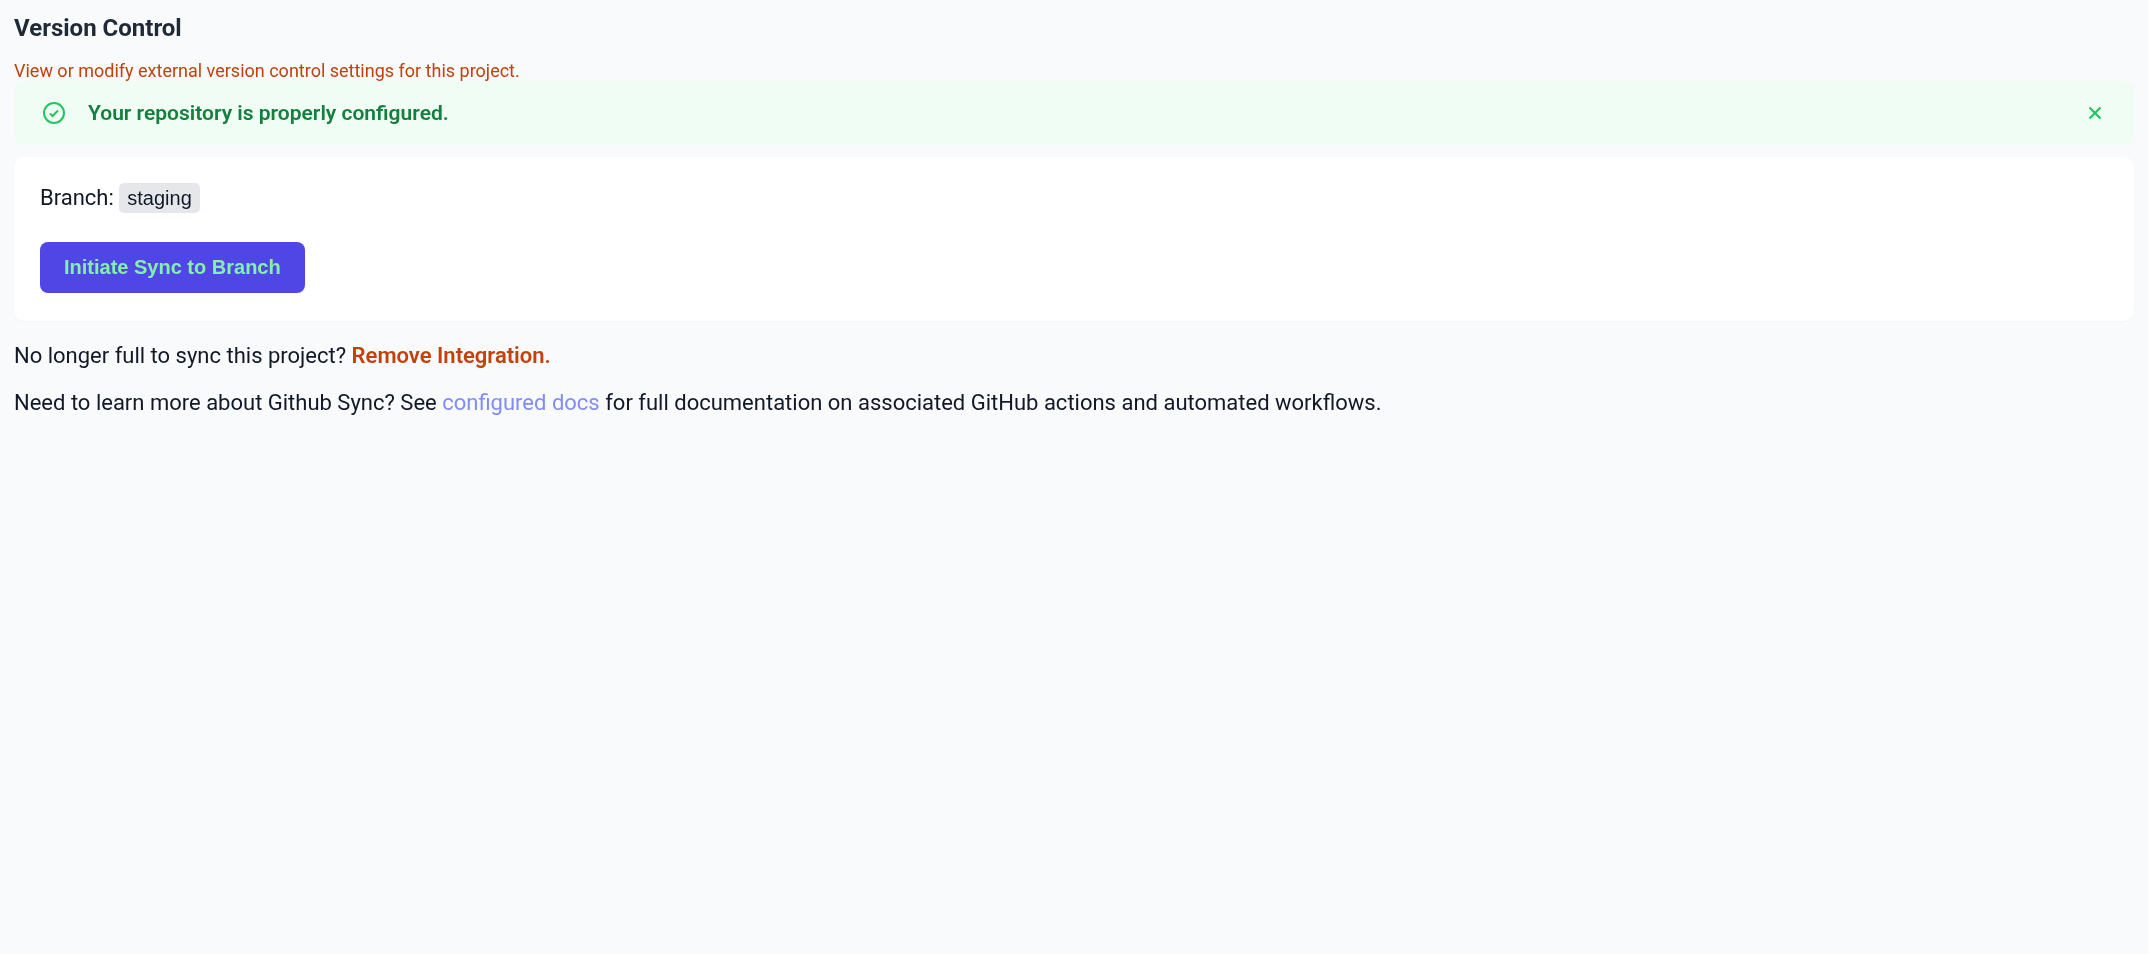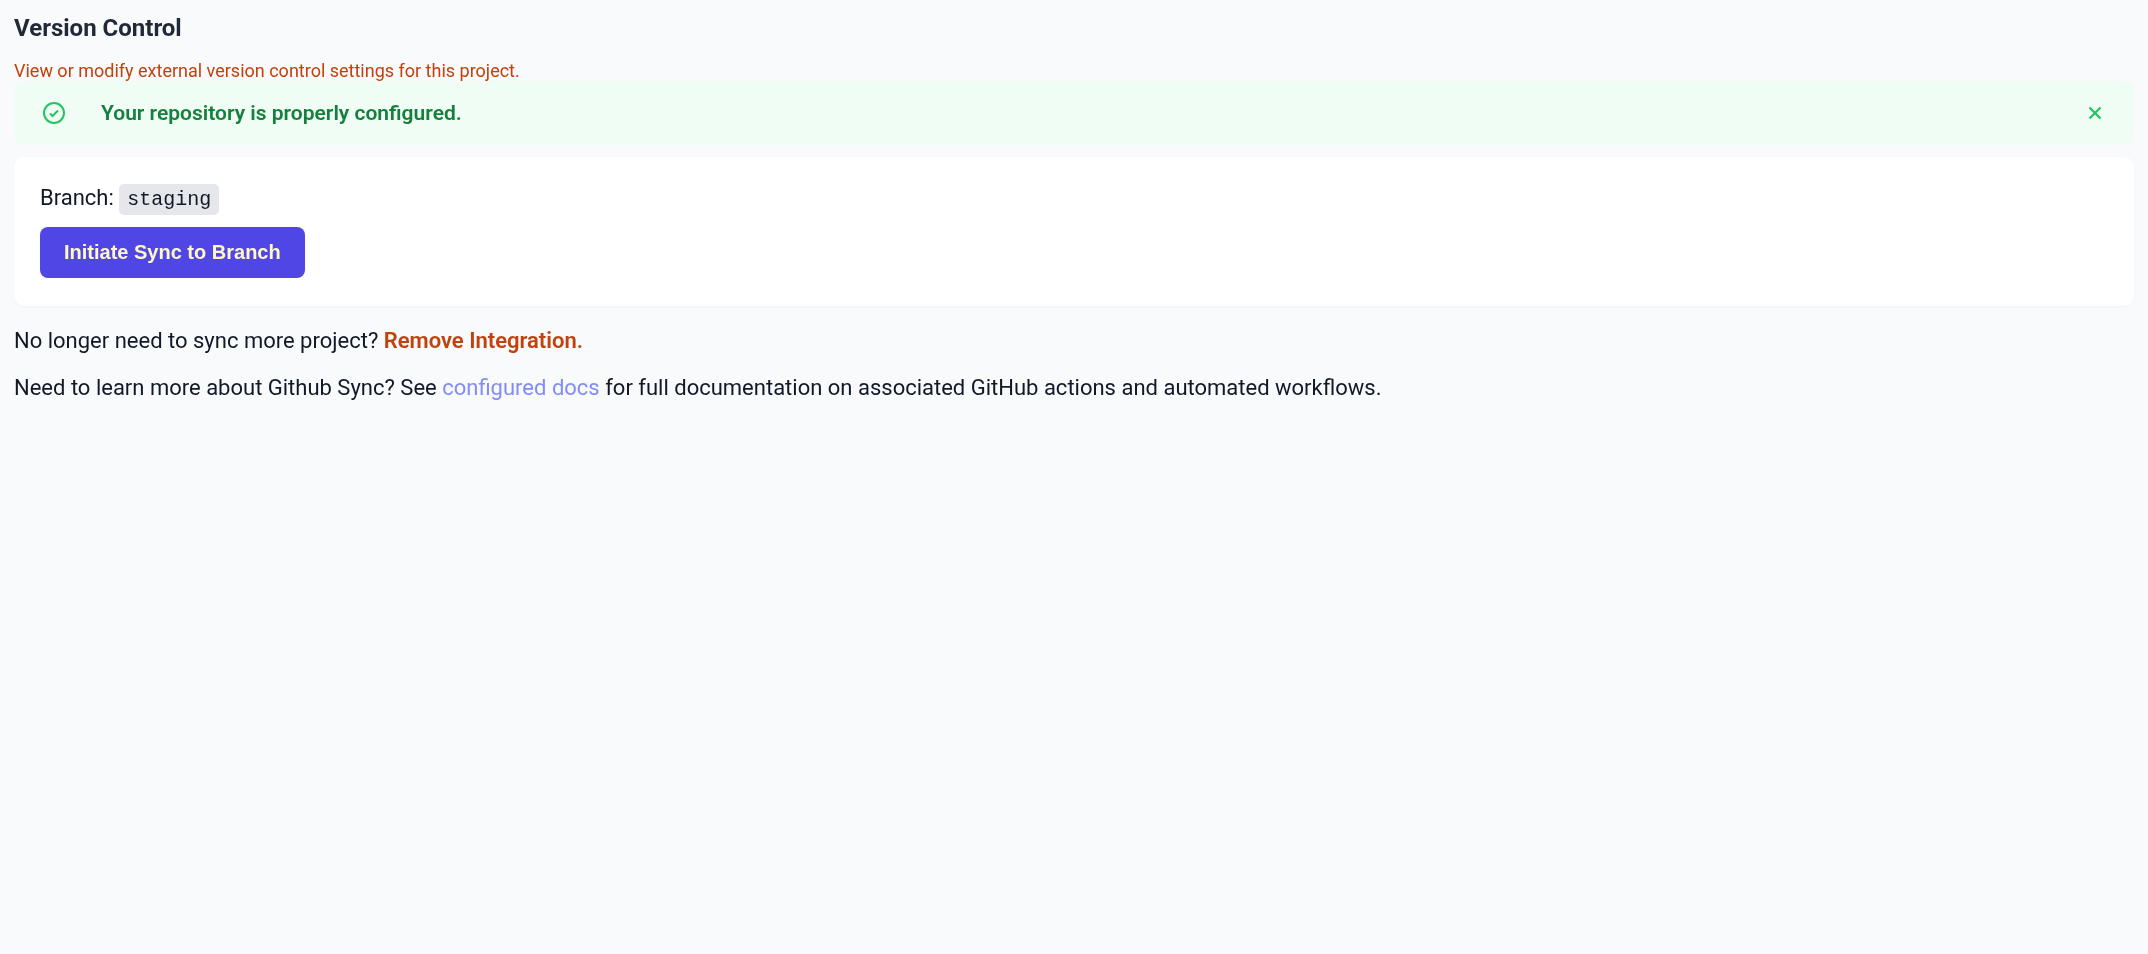--- a/index.html
+++ b/index.html
@@ -29,21 +29,21 @@
       align-items: center;
       justify-content: space-between;
       background-color: #f0fdf4;
       border-radius: 10px;
       padding: 20px 28px;
       margin-bottom: 12px;
     }
     .alert-left {
       display: flex;
       align-items: center;
-      gap: 35px;
+      gap: 22px;
     }
     .check-icon {
       width: 24px;
       height: 24px;
       flex-shrink: 0;
     }
     .alert-message {
       font-size: 21px;
       font-weight: 600;
       color: #15803d;
@@ -67,37 +67,38 @@
       margin-bottom: 16px;
     }
     .row .label {
       color: #111827;
     }
     .repo-link {
       color: #818cf8;
       cursor: pointer;
     }
     .code {
-      font-family: Liberation Mono, monospace;
+      font-family: Liberation Sans, sans-serif;
       background-color: #e5e7eb;
       padding: 4px 8px;
       border-radius: 5px;
       font-size: 20px;
       color: #111827;
     }
     .sync-button {
       display: inline-block;
       background-color: #4f46e5;
-      color: #fef9c3;
+      color: #86efac;
       font-size: 20px;
       font-weight: 600;
       border: none;
       border-radius: 8px;
       padding: 14px 24px;
       cursor: pointer;
+      margin-top: 16px;
     }
     .footer-text {
       font-size: 22px;
       color: #111827;
       margin-bottom: 14px;
       line-height: 1.5;
     }
     .remove-link {
       color: #c2410c;
       font-weight: 600;
@@ -130,21 +131,21 @@
 <div class="card">
   <div class="row">
     <span class="label">Branch:</span>
     <span> </span>
     <span class="code">staging</span>
   </div>
   <button class="sync-button">Initiate Sync to Branch</button>
 </div>
 
 <p class="footer-text">
-  <span>No longer need to sync more project? </span>
+  <span>No longer full to sync this project? </span>
   <span class="remove-link">Remove Integration.</span>
 </p>
 
 <p class="footer-text">
   <span>Need to learn more about Github Sync? See </span>
   <span class="docs-link">configured docs</span>
   <span> for full documentation on associated GitHub actions and automated workflows.</span>
 </p>
 
 </body></html>

